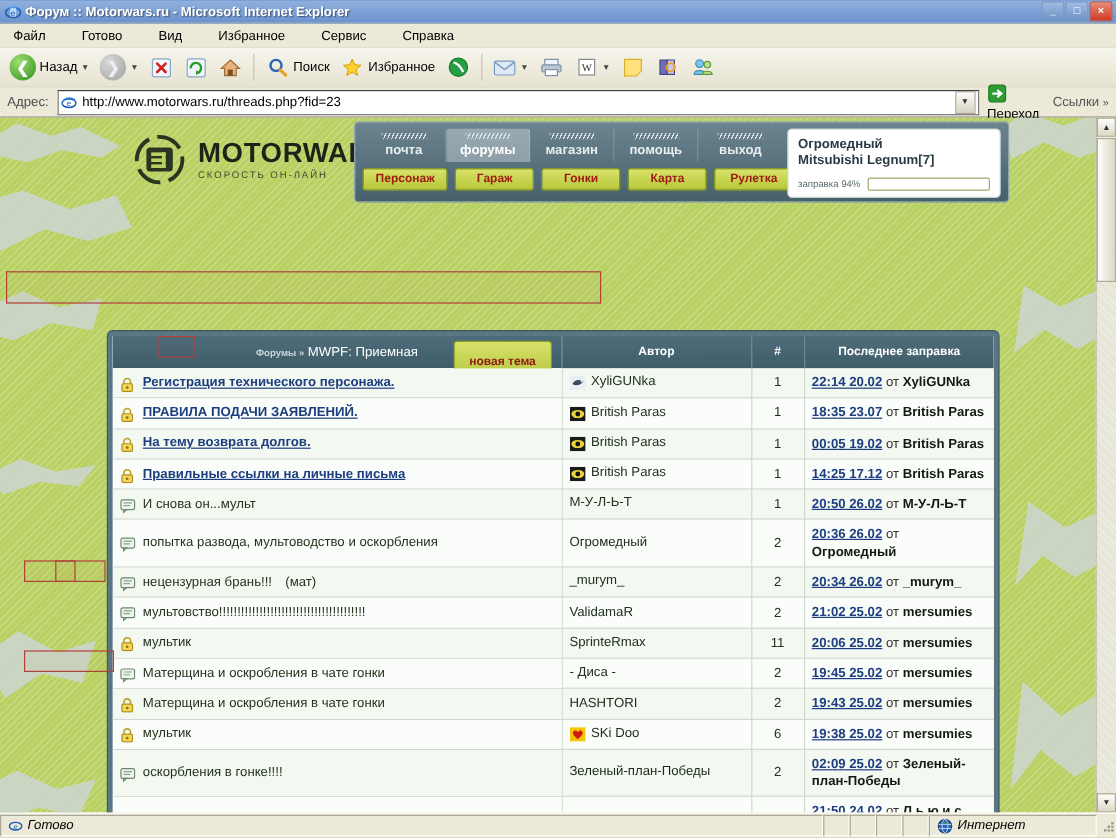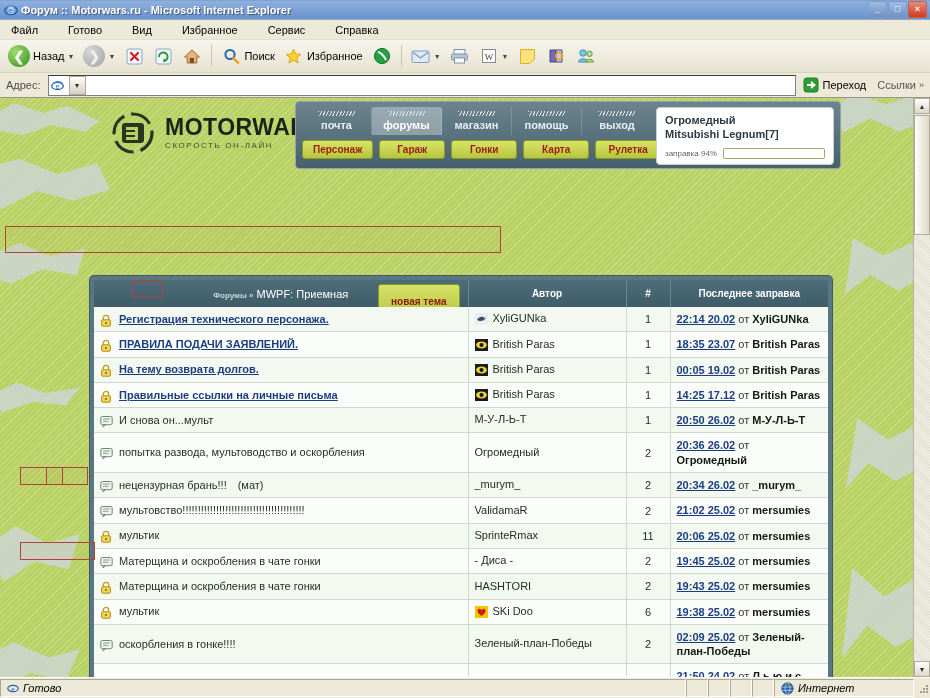--- a/index.html
+++ b/index.html
@@ -51,21 +51,21 @@
 
   .addressbar{height:24px;background:#ece9d8;display:flex;align-items:center;
     padding:0 2px;flex:0 0 auto;gap:3px;border-bottom:1px solid #9b9687;}
   .addr-label{padding:0 4px;color:#4a4a4a;font-size:11px;}
   .addr-input{flex:1 1 auto;height:19px;background:#fff;border:1px solid #7f7f7f;
     border-top-color:#404040;display:flex;align-items:center;gap:4px;padding:0 2px;}
   .addr-url{font-size:11px;color:#000;white-space:nowrap;overflow:hidden;flex:1;}
   .addr-drop{width:15px;height:17px;background:linear-gradient(to bottom,#fdfdfb,#d6d2c2);
     border:1px solid #b0aa96;display:flex;align-items:center;justify-content:center;
     font-size:7px;color:#333;}
-  .go-btn{display:flex;align-items:center;gap:3px;padding:1px 4px;font-size:11px;}
+  .go-btn{display:flex;gap:3px;padding:1px 4px;font-size:11px;flex-direction:column;}
   .links-btn{font-size:11px;color:#555;padding:0 4px;display:flex;align-items:center;gap:3px;}
 
   
   .viewport{flex:1 1 auto;position:relative;overflow:hidden;display:flex;}
   .page{
     flex:1 1 auto;position:relative;overflow:hidden;
     background-color:#b9d162;
     background-image:repeating-linear-gradient(135deg,
        rgba(255,255,255,.22) 0px, rgba(255,255,255,.22) 1px,
        rgba(0,0,0,0) 1px, rgba(0,0,0,0) 4px);
@@ -330,20 +330,21 @@
   <div class="addressbar">
     <div class="addr-label">Адрес:</div>
     <div class="addr-input">
       <span class="ic" style="width:14px;height:14px;">
         <svg width="13" height="13" viewBox="0 0 13 13">
             <ellipse cx="6.5" cy="7" rx="5.8" ry="3.6" fill="none" stroke="#1a5fb4" stroke-width="1.3"></ellipse>
             <path d="M1.8 4.6 Q6.5 1 11.6 4.2" fill="none" stroke="#3584e4" stroke-width="1.2"></path>
             <text x="6.5" y="9.6" font-size="6.5" fill="#1a5fb4" text-anchor="middle" font-family="Liberation Sans">e</text>
           </svg>
       </span>
+      <span class="addr-url">http://www.motorwars.ru/threads.php?fid=23</span>
       <span class="addr-drop">▼</span>
     </div>
     <div class="go-btn">
       <span class="ic" style="width:17px;height:17px;">
         <svg width="16" height="16" viewBox="0 0 16 16">
             <rect x="1" y="1" width="14" height="14" rx="2.5" fill="#2e9b34" stroke="#1d7a22"></rect>
             <path d="M4 8 H11 M8 5 L11.5 8 L8 11" fill="none" stroke="#fff" stroke-width="1.8"></path>
           </svg>
       </span>
       <span>Переход</span>

